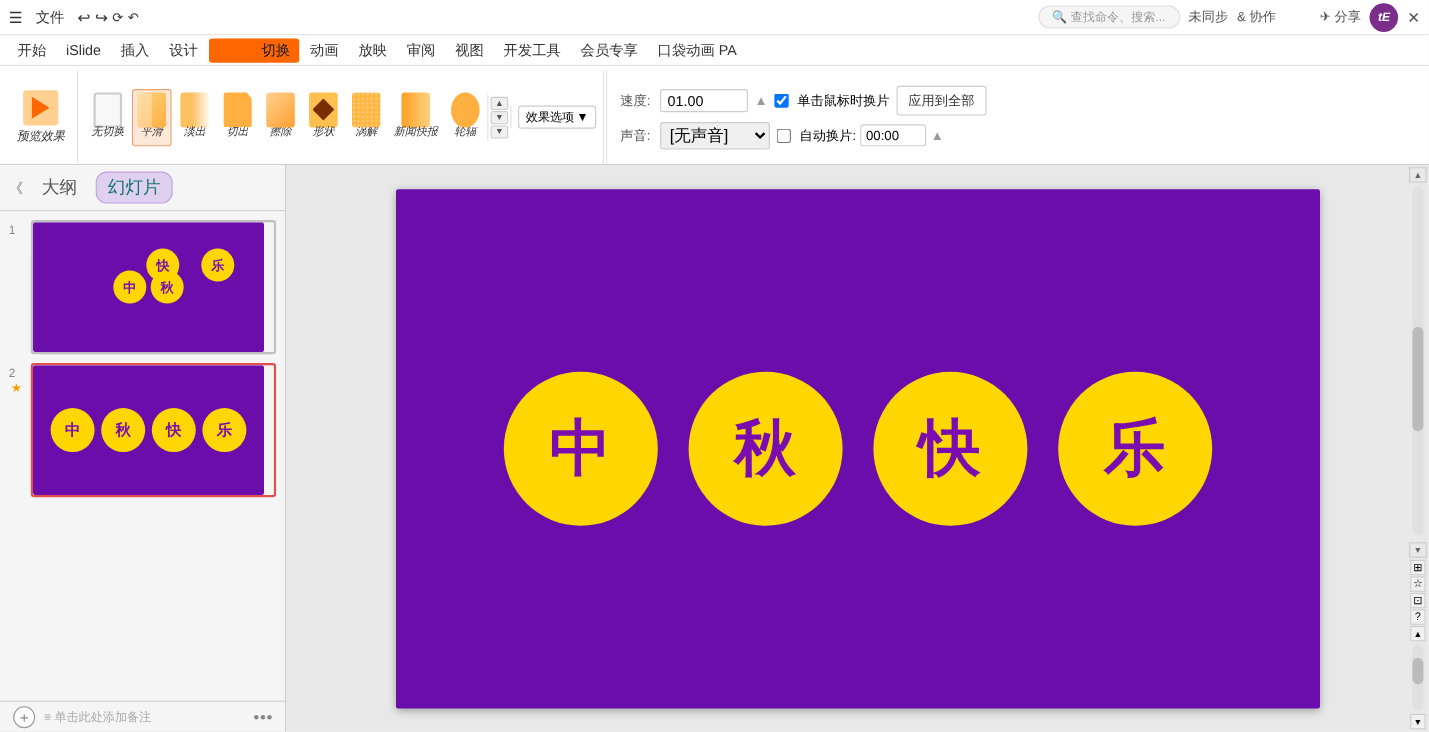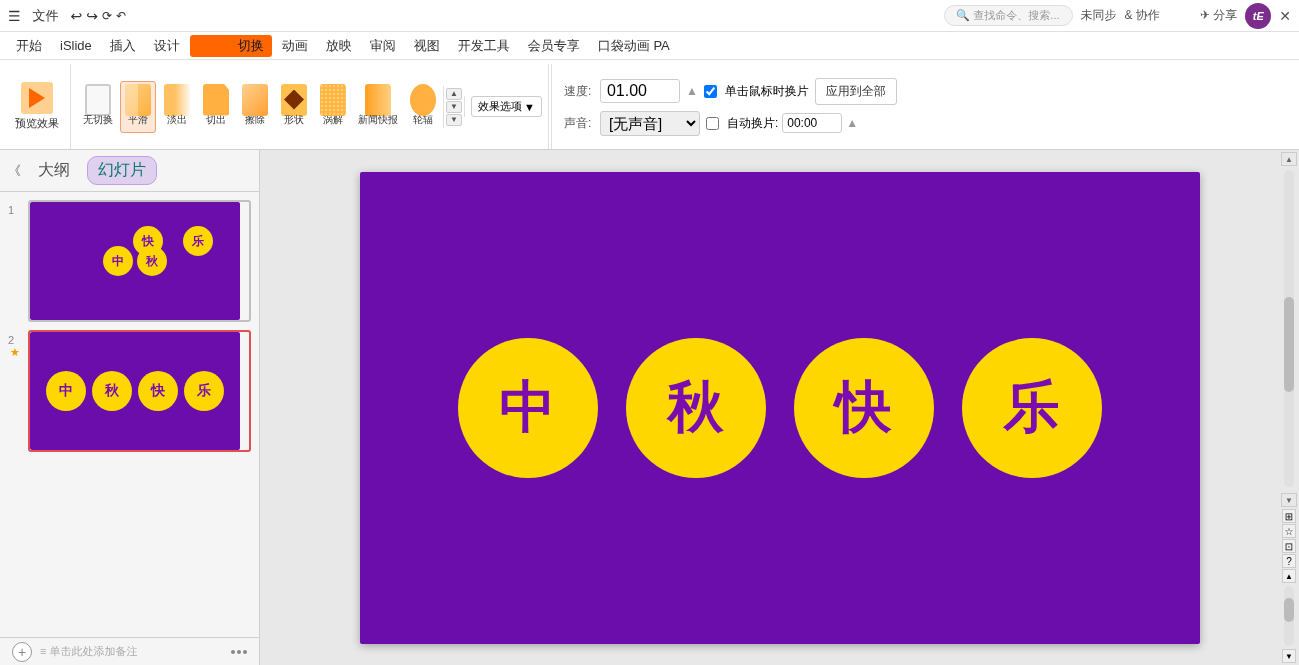--- a/index.html
+++ b/index.html
@@ -12,41 +12,41 @@
     .title-user-badge { background: #7b2d8b; color: #fff; border-radius: 50%; width: 26px; height: 26px; display: flex; align-items: center; justify-content: center; font-size: 11px; font-weight: bold; font-style: italic; }
 
     
     .menu-bar { height: 28px; background: #fff; display: flex; align-items: center; padding: 0 8px; border-bottom: 1px solid #e0e0e0; gap: 2px; }
     .menu-item { padding: 2px 8px; font-size: 13px; color: #333; cursor: pointer; border-radius: 3px; }
     .menu-item.active { background: #ff6600; color: #0f172a; border-radius: 3px; padding-left: 48px; }
 
     
     .ribbon { height: 90px; background: #fff; border-bottom: 1px solid #d0d0d0; display: flex; align-items: stretch; padding: 4px 4px 0 4px; gap: 2px; }
     .ribbon-group { display: flex; flex-direction: column; align-items: center; padding: 2px 6px; border-right: 1px solid #e0e0e0; min-width: 50px; }
-    .ribbon-group-items { display: flex; gap: 2px; flex: 1; align-items: center; }
+    .ribbon-group-items { display: flex; gap: 2px; flex: 1; align-items: center; font-style: italic; }
     .ribbon-btn { display: flex; flex-direction: column; align-items: center; justify-content: center; padding: 2px 4px; cursor: pointer; border-radius: 3px; min-width: 44px; height: 56px; font-size: 11px; color: #333; border: 1px solid transparent; }
     .ribbon-btn .btn-icon { width: 32px; height: 32px; display: flex; align-items: center; justify-content: center; }
     .ribbon-btn-small { display: flex; flex-direction: column; align-items: center; justify-content: center; padding: 2px 3px; cursor: pointer; border-radius: 3px; font-size: 10px; color: #333; min-width: 36px; height: 52px; border: 1px solid transparent; }
     .ribbon-btn-small .btn-icon { width: 26px; height: 26px; display: flex; align-items: center; justify-content: center; }
     .icon-none { width: 32px; height: 32px; border: 2px solid #ccc; border-radius: 3px; background: #f8f8f8; }
     .icon-smooth { width: 32px; height: 32px; background: linear-gradient(135deg, #ffd080, #ffb040); border-radius: 3px; position: relative; overflow: hidden; }
     .icon-smooth::after { content: ''; position: absolute; left: 0; top: 0; width: 50%; height: 100%; background: rgba(255,255,255,0.3); }
     .icon-fadeout { width: 32px; height: 32px; background: linear-gradient(90deg, #ffc060 40%, rgba(255,192,96,0.1) 100%); border-radius: 3px; }
     .icon-cutout { width: 32px; height: 32px; background: #ffb040; border-radius: 3px; clip-path: polygon(0 0, 80% 0, 100% 20%, 100% 100%, 0 100%); }
     .icon-erase { width: 32px; height: 32px; background: linear-gradient(135deg, #ffd090, #ffa030); border-radius: 3px; position: relative; }
     .icon-shape { width: 32px; height: 32px; background: #ffc050; border-radius: 3px; display: flex; align-items: center; justify-content: center; }
     .icon-dissolve { width: 32px; height: 32px; background: #ffb030; border-radius: 3px; opacity: 0.9; background-image: radial-gradient(circle, rgba(255,255,255,0.3) 1px, transparent 1px); background-size: 4px 4px; }
     .icon-news { width: 32px; height: 32px; background: linear-gradient(90deg, #ffa020, #ffd080); border-radius: 3px; }
     .icon-wheel { width: 32px; height: 32px; background: #ffb040; border-radius: 50%; position: relative; }
 
     
     .ribbon-right { display: flex; flex-direction: column; justify-content: center; gap: 6px; padding: 4px 8px; flex: 1; }
     .ribbon-row { display: flex; align-items: center; gap: 6px; font-size: 12px; }
     .ribbon-label { color: #555; min-width: 30px; }
-    .ribbon-input { border: 1px solid #ccc; border-radius: 3px; padding: 2px 6px; font-size: 16px; width: 80px; }
+    .ribbon-input { border: 1px solid #ccc; border-radius: 3px; padding: 2px 6px; font-size: 13px; width: 80px; }
     .ribbon-select { border: 1px solid #ccc; border-radius: 3px; padding: 2px 4px; font-size: 15px; width: 100px; }
     .ribbon-checkbox { margin-right: 4px; }
     .ribbon-time-input { border: 1px solid #ccc; border-radius: 3px; padding: 2px 4px; font-size: 12px; width: 60px; }
     .apply-all-btn { background: #fff; border: 1px solid #ccc; border-radius: 3px; padding: 4px 10px; font-size: 12px; cursor: pointer; color: #333; }
 
     
     .main-area { display: flex; flex: 1; overflow: hidden; }
 
     
     .sidebar { width: 260px; background: #f5f5f5; border-right: 1px solid #d0d0d0; display: flex; flex-direction: column; }

